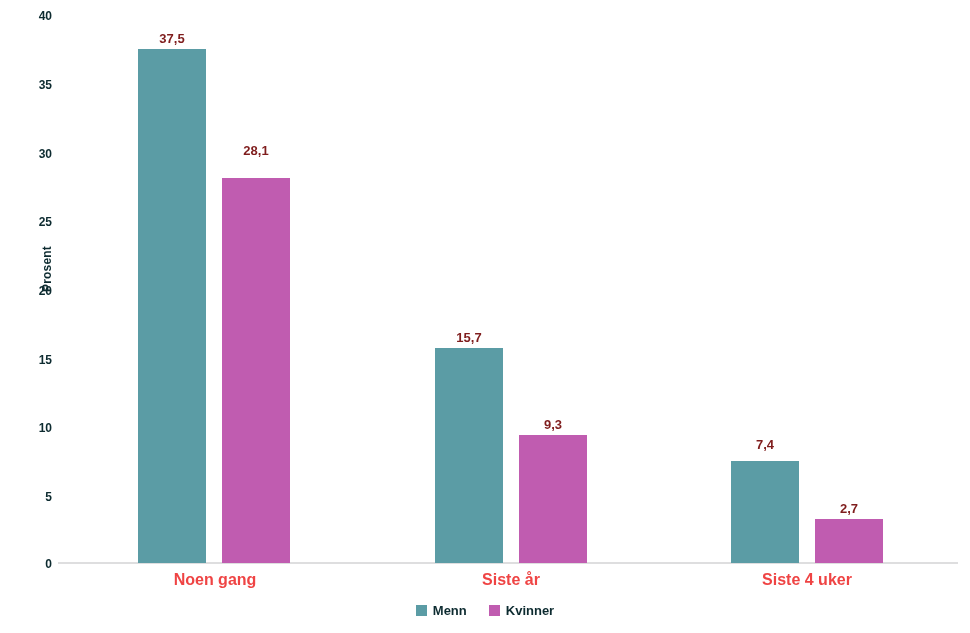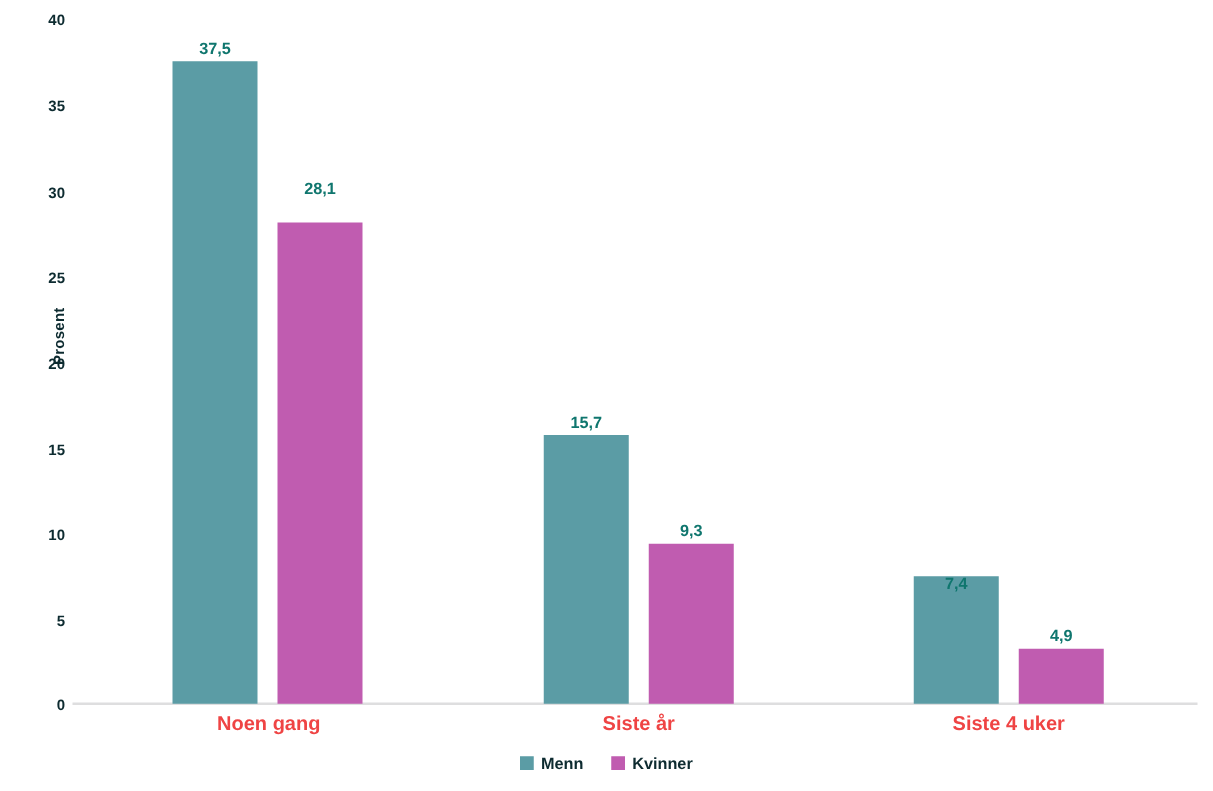--- a/index.html
+++ b/index.html
@@ -73,21 +73,21 @@
     position: absolute;
     bottom: 0;
   }
   .bar.menn   { background: #5b9ca5; }
   .bar.kvinner{ background: #c05cb0; }
 
   .bar-label {
     position: absolute;
     font-size: 13px;
     font-weight: bold;
-    color: #0f766e;
+    color: #7f1d1d;
     text-align: center;
     white-space: nowrap;
     line-height: 1;
   }
 
   
   .cat-label {
     position: absolute;
     top: 571px;
     font-size: 16px;
@@ -154,24 +154,24 @@
     <div class="bar kvinner" style="left:164px; width:68px; height:385px;"></div>
     <div class="bar-label" style="left:164px; width:68px; bottom:406px;">28,1</div>
 
     <div class="bar menn" style="left:377px; width:68px; height:215px;"></div>
     <div class="bar-label" style="left:377px; width:68px; bottom:219px;">15,7</div>
 
     <div class="bar kvinner" style="left:461px; width:68px; height:128px;"></div>
     <div class="bar-label" style="left:461px; width:68px; bottom:132px;">9,3</div>
 
     <div class="bar menn" style="left:673px; width:68px; height:102px;"></div>
-    <div class="bar-label" style="left:673px; width:68px; bottom:90px;">7,4</div>
+    <div class="bar-label" style="left:673px; width:68px; bottom:112px;">7,4</div>
 
     <div class="bar kvinner" style="left:757px; width:68px; height:44px;"></div>
-    <div class="bar-label" style="left:757px; width:68px; bottom:48px;">4,9</div>
+    <div class="bar-label" style="left:757px; width:68px; bottom:48px;">2,7</div>
   </div>
 
   <div class="cat-label" style="left:135px; width:160px;">Noen gang</div>
   <div class="cat-label" style="left:431px; width:160px;">Siste år</div>
   <div class="cat-label" style="left:727px; width:160px;">Siste 4 uker</div>
 
   <div class="legend">
     <div class="legend-item">
       <span class="legend-swatch menn"></span>
       <span class="legend-text">Menn</span>

